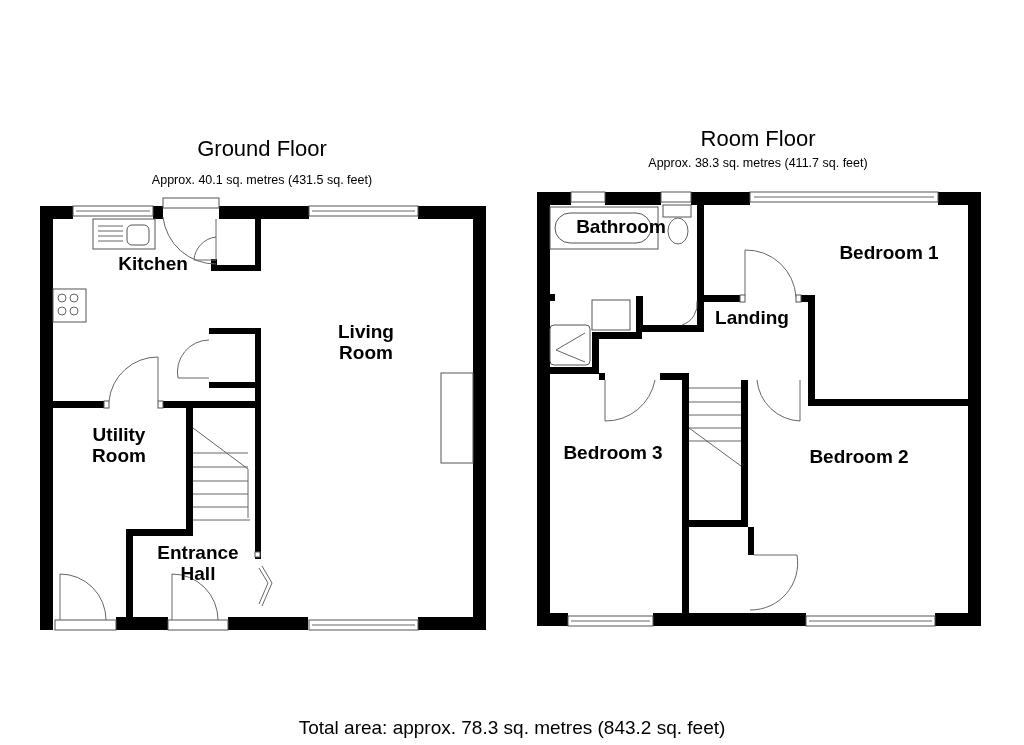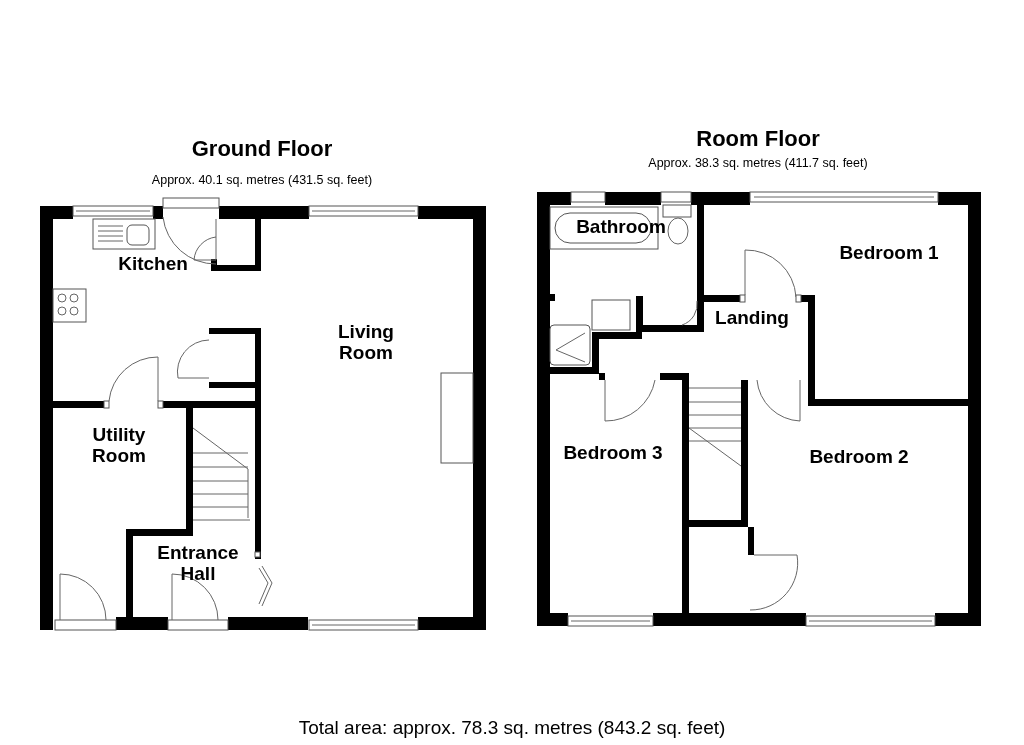--- a/index.html
+++ b/index.html
@@ -1,17 +1,17 @@
 <!DOCTYPE html>
 <html><head>
 <meta charset="utf-8">
 <style>
   html, body { margin:0; padding:0; background:#ffffff; }
   body { width:1024px; height:745px; position:relative; overflow:hidden; font-family:"Liberation Sans", sans-serif; color:#000; }
-  .title { position:absolute; font-weight:bold; font-size:22px; text-align:center; }
+  .title { position:absolute; font-weight:normal; font-size:22px; text-align:center; }
   .subtitle { position:absolute; font-size:12.5px; text-align:center; }
   .total { position:absolute; left:0; width:1024px; top:717px; font-size:19px; text-align:center; }
   svg { position:absolute; left:0; top:0; }
   .wall { fill:#000; }
   .thin { fill:#fff; stroke:#555; stroke-width:1; }
   .line { fill:none; stroke:#666; stroke-width:1; }
   .rl { font-family:"Liberation Sans", sans-serif; font-weight:bold; font-size:19px; fill:#000; }
 </style>
 </head>
 <body>

